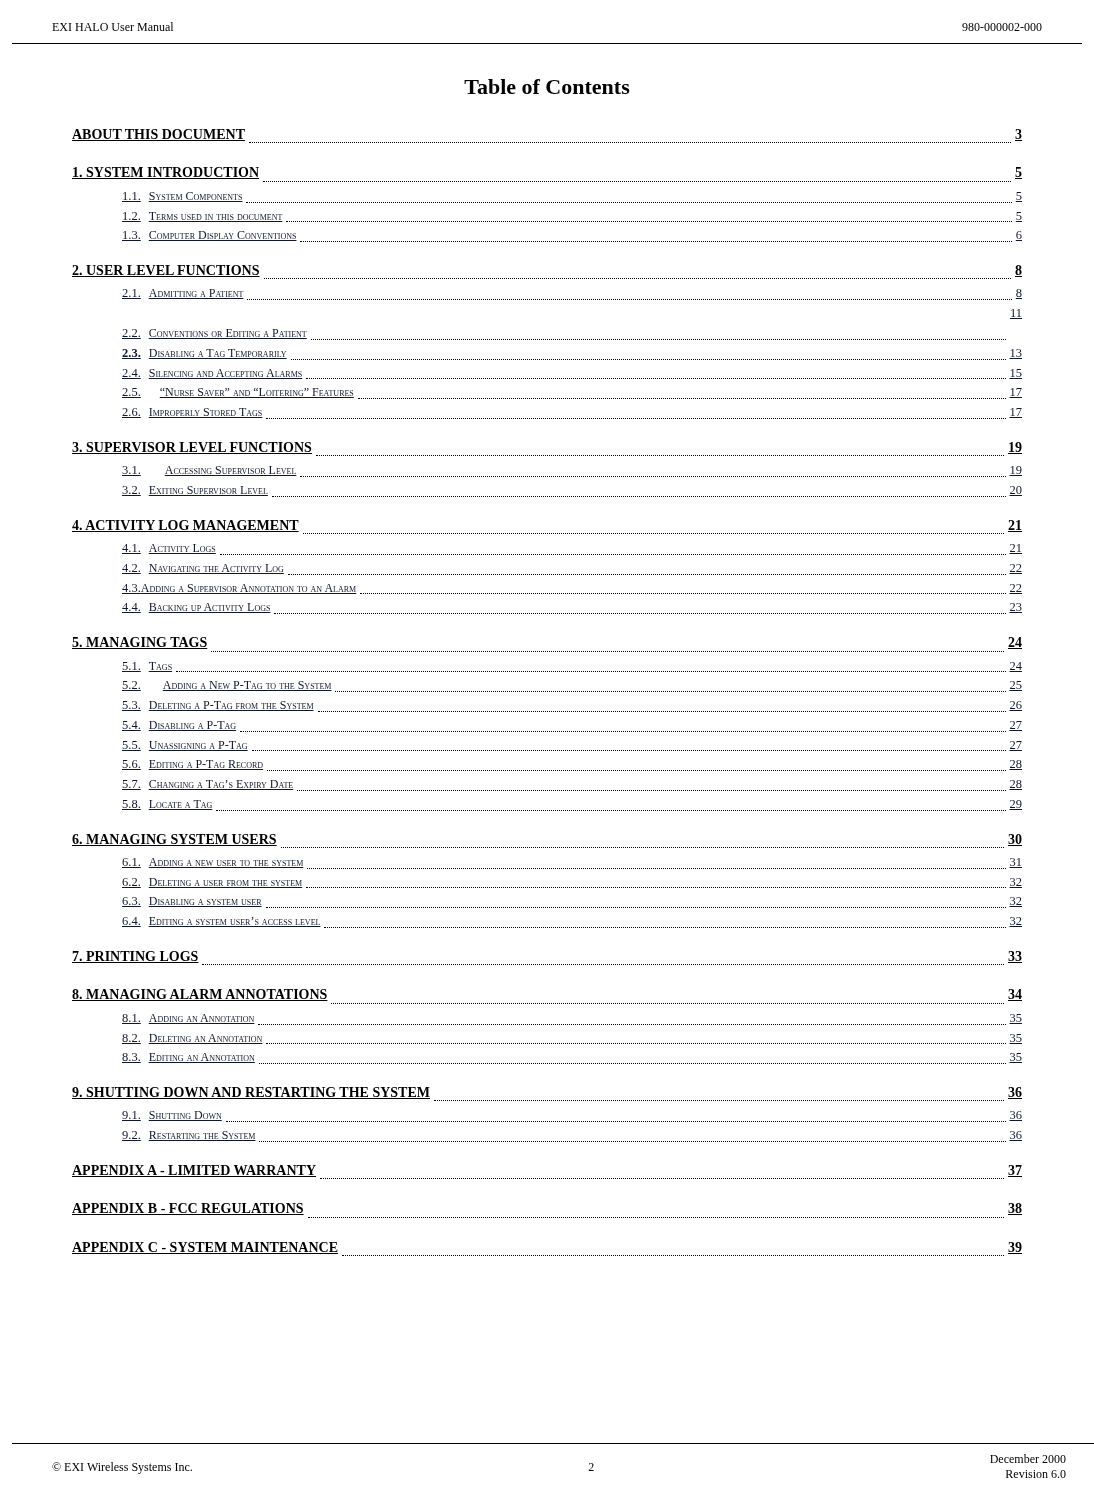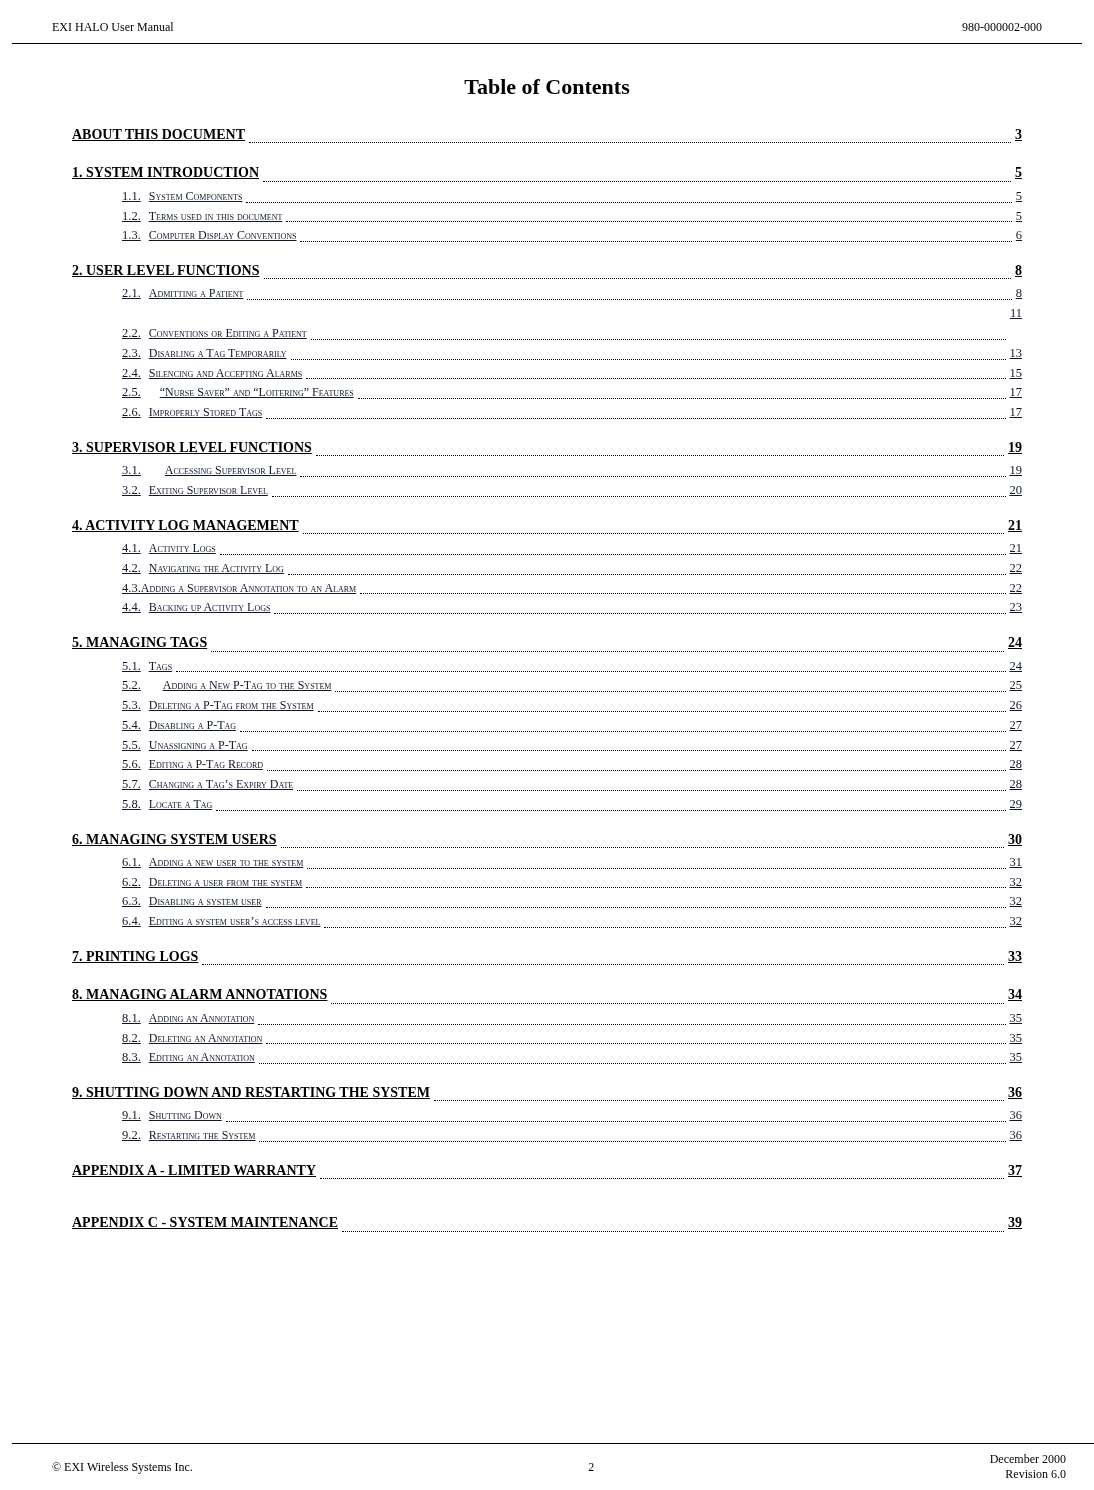--- a/index.html
+++ b/index.html
@@ -172,21 +172,21 @@
           <div class="toc-sub-entry">
             <span style="display: flex; margin-top: 20px;">
               <span class="entry-num" style="margin-right: 8px;">2.2.</span>
               <span class="entry-label">Conventions or Editing a Patient</span>
             </span>
             <span class="toc-dots"></span>
             <span class="entry-page">11</span>
           </div>
           <div class="toc-sub-entry">
             <span style="display: flex;">
-              <span class="entry-num" style="margin-right: 8px;">2.3.</span>
+              <span class="entry-num" style="margin-right: 8px; font-weight: bold;">2.3.</span>
               <span class="entry-label">Disabling a Tag Temporarily</span>
             </span>
             <span class="toc-dots"></span>
             <span class="entry-page">13</span>
           </div>
           <div class="toc-sub-entry">
             <span style="display: flex;">
               <span class="entry-num" style="margin-right: 8px;">2.4.</span>
               <span class="entry-label">Silencing and Accepting Alarms</span>
             </span>
@@ -453,20 +453,25 @@
         </div>
         <div class="toc-section">
           <div class="toc-main-entry">
             <span>APPENDIX A - LIMITED WARRANTY</span>
             <span class="toc-dots"></span>
             <span class="entry-page">37</span>
           </div>
           <div class="spacer"></div>
         </div>
         <div class="toc-section">
+          <div class="toc-main-entry">
+            <span>APPENDIX B - FCC REGULATIONS</span>
+            <span class="toc-dots"></span>
+            <span class="entry-page">38</span>
+          </div>
           <div class="spacer"></div>
         </div>
         <div class="toc-section">
           <div class="toc-main-entry">
             <span>APPENDIX C - SYSTEM MAINTENANCE</span>
             <span class="toc-dots"></span>
             <span class="entry-page">39</span>
           </div>
           <div class="spacer"></div>
         </div>

